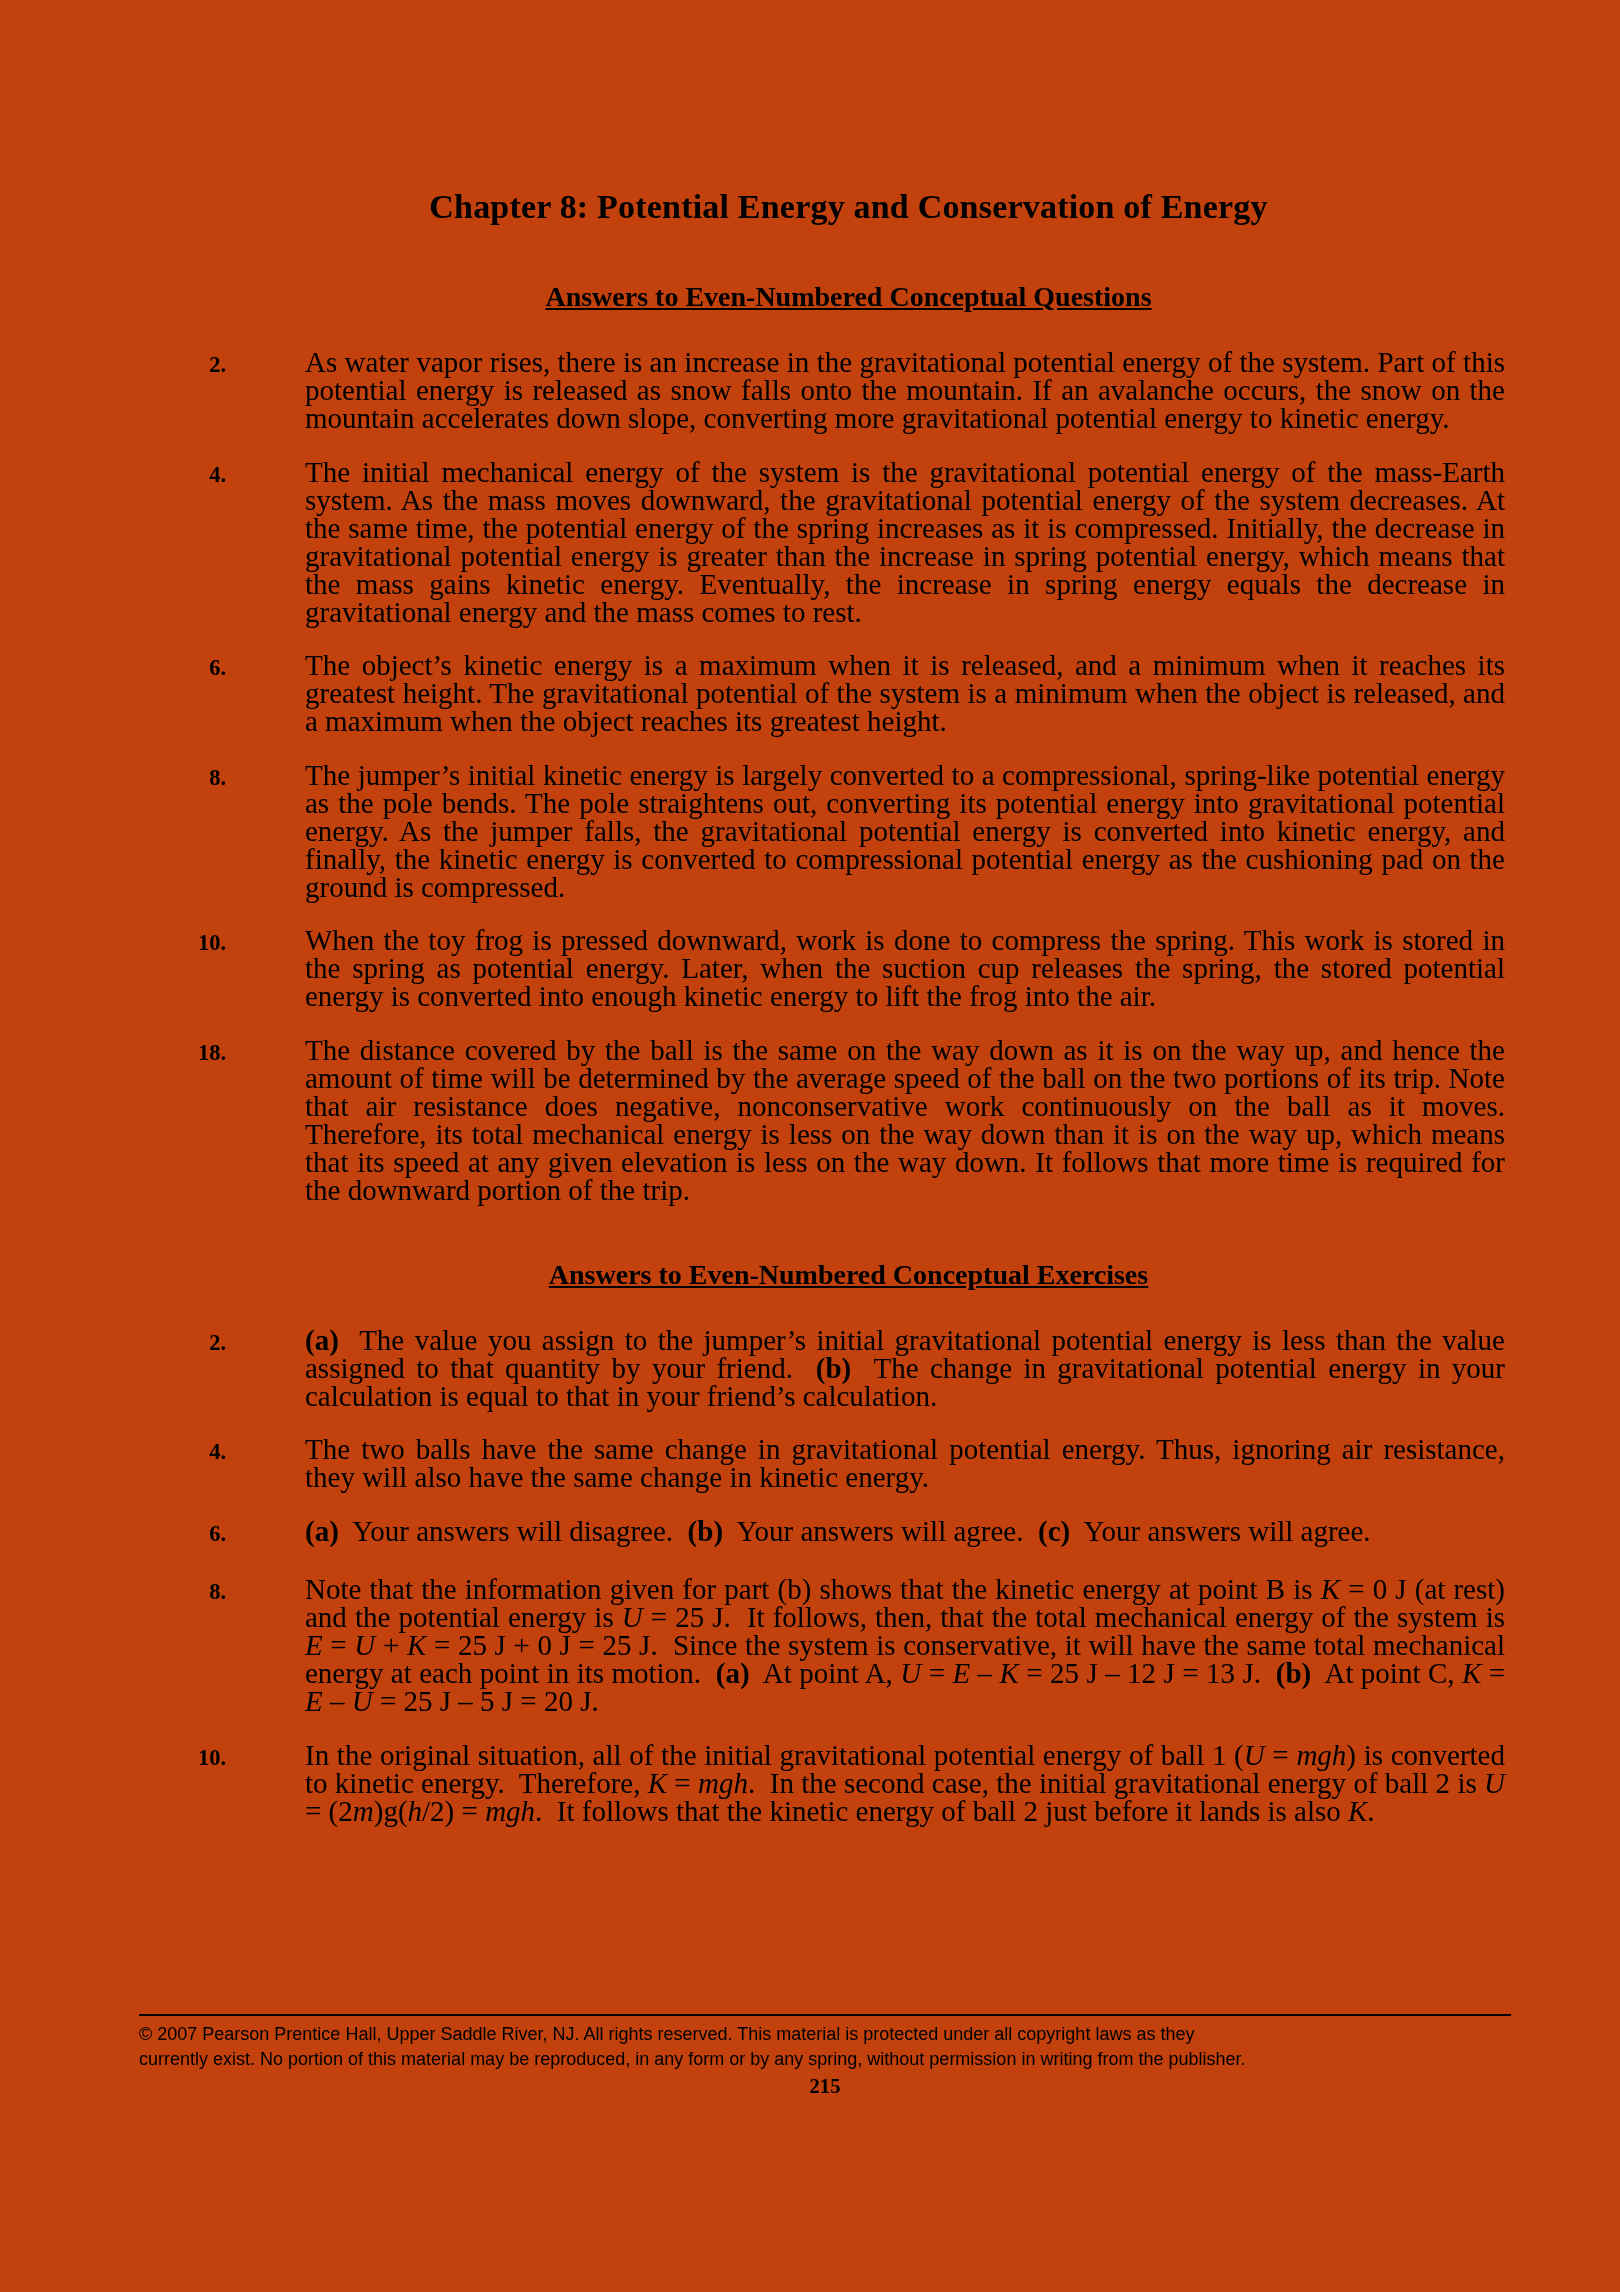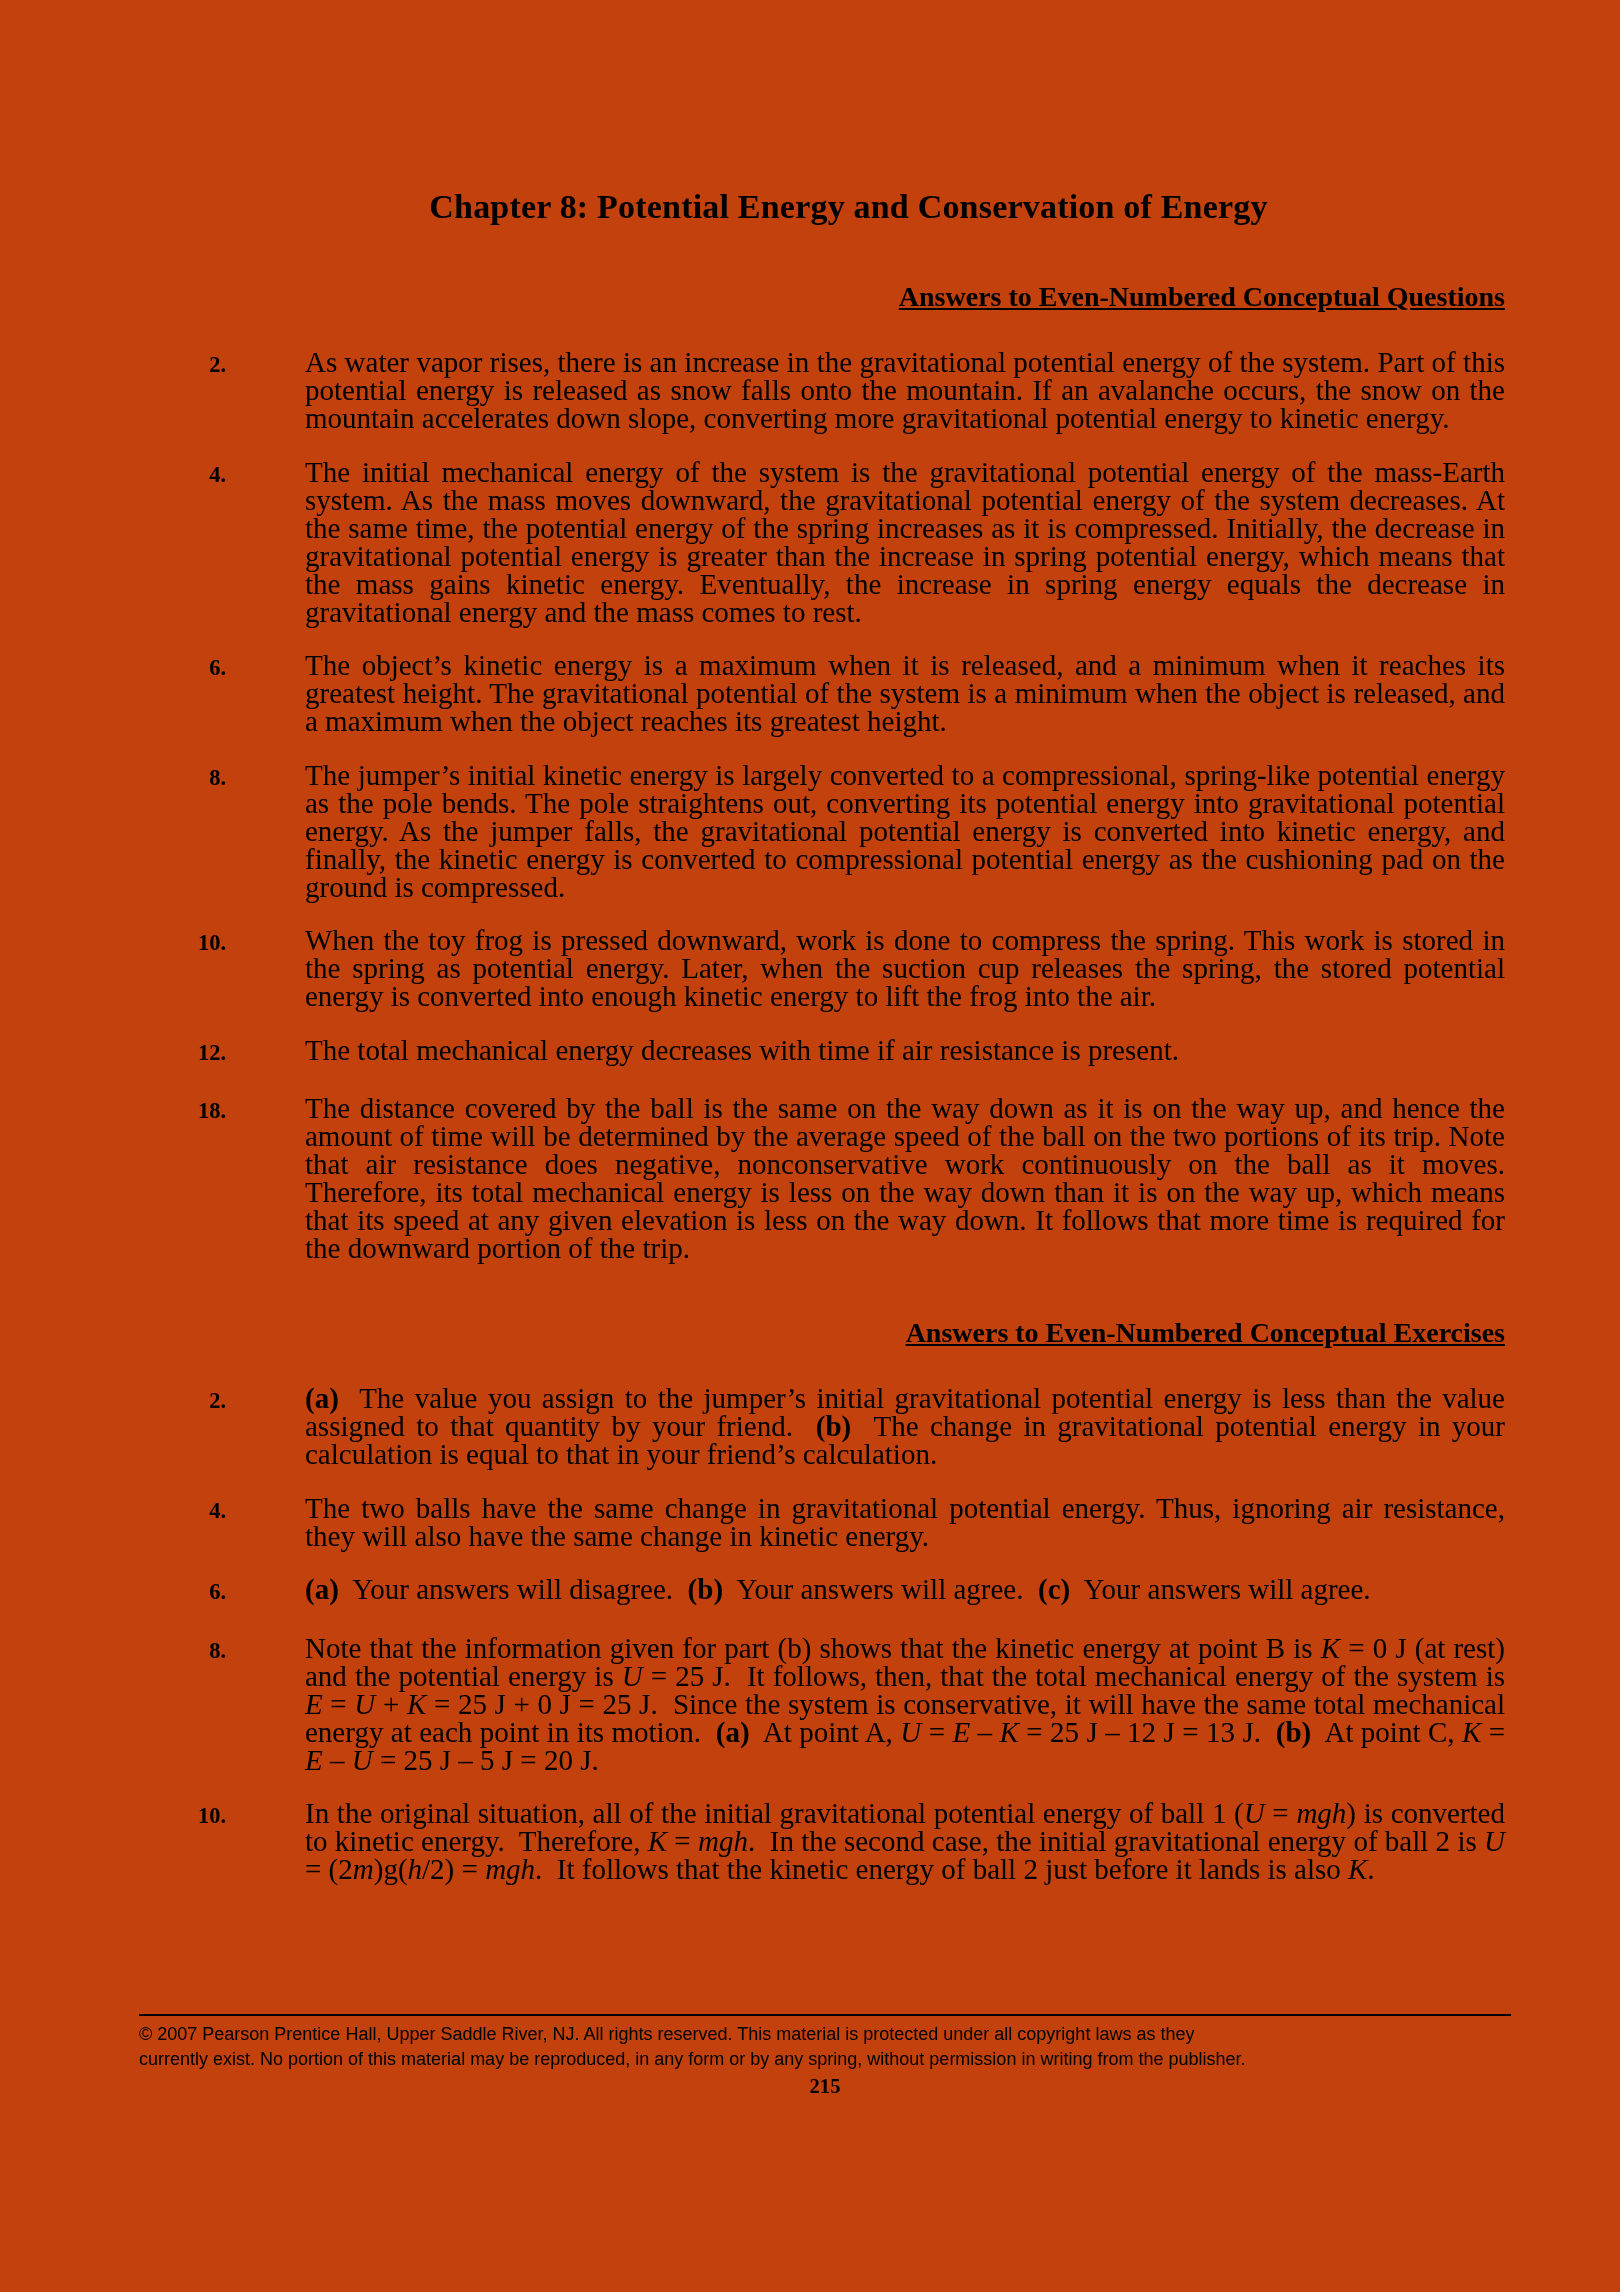--- a/index.html
+++ b/index.html
@@ -32,21 +32,21 @@
     text-align: center;
     font-size: 34px;
     font-weight: bold;
     letter-spacing: 0.2px;
     margin-top: 188px;
     margin-bottom: 0;
     font-family: "Liberation Serif", "DejaVu Serif", serif;
   }
 
   .section-heading {
-    text-align: right;
+    text-align: center;
     font-size: 28px;
     font-weight: bold;
     text-decoration: underline;
     margin-top: 55px;
     margin-bottom: 0;
   }
   .section-heading.second {
   }
 
   .qa-list {
@@ -142,24 +142,20 @@
       </li>
       <li class="qa-item">
         <div class="qa-number">8.</div>
         <div class="qa-text">The jumper’s initial kinetic energy is largely converted to a compressional, spring-like potential energy as the pole bends. The pole straightens out, converting its potential energy into gravitational potential energy. As the jumper falls, the gravitational potential energy is converted into kinetic energy, and finally, the kinetic energy is converted to compressional potential energy as the cushioning pad on the ground is compressed.</div>
       </li>
       <li class="qa-item">
         <div class="qa-number">10.</div>
         <div class="qa-text">When the toy frog is pressed downward, work is done to compress the spring. This work is stored in the spring as potential energy. Later, when the suction cup releases the spring, the stored potential energy is converted into enough kinetic energy to lift the frog into the air.</div>
       </li>
       <li class="qa-item">
-        <div class="qa-number">12.</div>
-        <div class="qa-text nojust">The total mechanical energy decreases with time if air resistance is present.</div>
-      </li>
-      <li class="qa-item">
         <div class="qa-number">18.</div>
         <div class="qa-text">The distance covered by the ball is the same on the way down as it is on the way up, and hence the amount of time will be determined by the average speed of the ball on the two portions of its trip. Note that air resistance does negative, nonconservative work continuously on the ball as it moves. Therefore, its total mechanical energy is less on the way down than it is on the way up, which means that its speed at any given elevation is less on the way down. It follows that more time is required for the downward portion of the trip.</div>
       </li>
     </ol>
 
     <h2 class="section-heading second">Answers to Even-Numbered Conceptual Exercises</h2>
 
     <ol class="qa-list">
       <li class="qa-item first">
         <div class="qa-number">2.</div>

